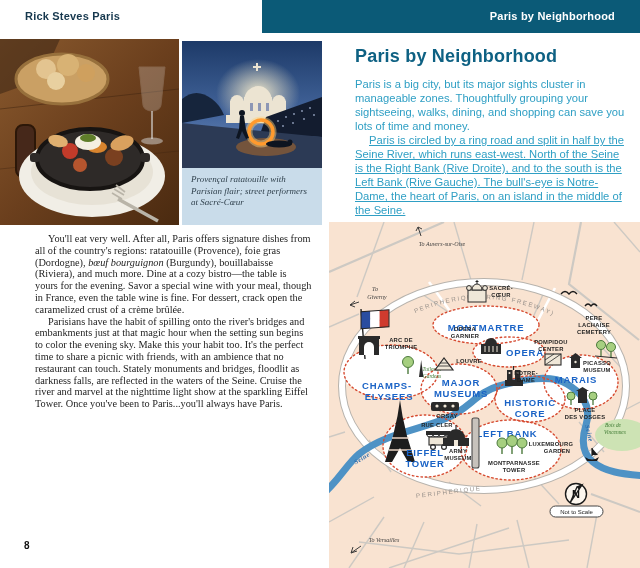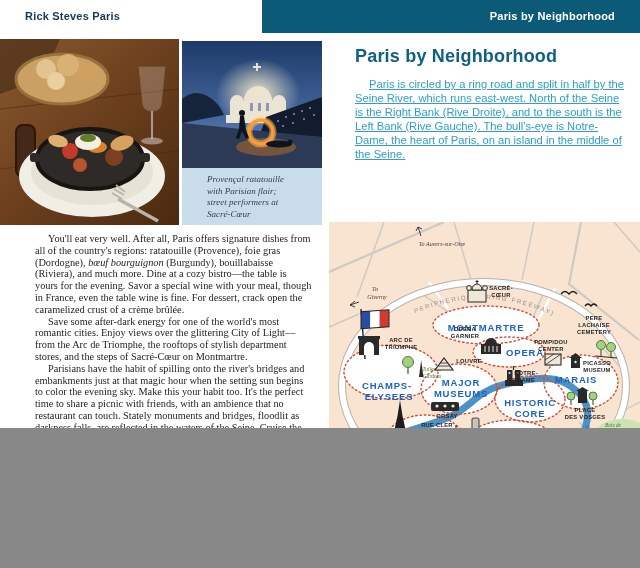--- a/index.html
+++ b/index.html
@@ -1,37 +1,37 @@
 <!DOCTYPE html>
 <html><head>
 <meta charset="utf-8">
 <style>
   html,body { margin:0; padding:0; background:#888; }
   .page {
-    position:relative; width:640px; height:428px; background:#ffffff;
+    position:relative; width:640px; height:568px; background:#ffffff;
     overflow:hidden; font-family:"Liberation Sans", sans-serif;
   }
   
   .hdr-left {
     position:absolute; left:25px; top:10px; font:bold 11px "Liberation Sans",sans-serif;
     color:#16384e; letter-spacing:.2px;
   }
   .hdr-band {
     position:absolute; left:262px; top:0; width:378px; height:33px; background:#0b5a77;
   }
   .hdr-right {
     position:absolute; right:25px; top:10px; font:bold 11px "Liberation Sans",sans-serif;
     color:#ffffff; letter-spacing:.2px;
   }
   
   .photo-food { position:absolute; left:0; top:39px; width:179px; height:186px; }
   .photo-sacre { position:absolute; left:182px; top:41px; width:140px; height:127px; }
   .caption {
     position:absolute; left:182px; top:168px; width:140px; height:57px;
-    background:#c9dcea; box-sizing:border-box; padding:6px 25px;
+    background:#c9dcea; box-sizing:border-box; padding:6px 9px;
     font:italic 9px/11.5px "Liberation Serif",serif; color:#32434f;
   }
   
   .body-text {
     position:absolute; left:25px; top:233px; width:277px;
     font:10.3px/11.8px "Liberation Serif",serif; color:#1d1d1d;margin-left:10px;
   }
   .body-text p { margin:0; text-indent:13px; }
   .page-num {
     position:absolute; left:24px; top:540px; font:bold 10px "Liberation Sans",sans-serif; color:#111;
@@ -177,28 +177,28 @@
         <ellipse cx="97" cy="103" rx="13" ry="3.5"></ellipse>
         <circle cx="108" cy="101" r="2.5"></circle>
       </g>
     </svg>
   </div>
 
   <div class="caption">Provençal ratatouille with Parisian flair; street performers at Sacré-Cœur</div>
 
   <div class="body-text">
     <p><span>You'll eat very well. After all, Paris offers signature dishes from all of the country's regions: ratatouille (Provence), foie gras (Dordogne), </span><i>bœuf bourguignon</i><span> (Burgundy), bouillabaisse (Riviera), and much more. Dine at a cozy bistro—the table is yours for the evening. Savor a special wine with your meal, though in France, even the table wine is fine. For dessert, crack open the caramelized crust of a crème brûlée.</span></p>
-    <p>Save some after-dark energy for one of the world's most romantic cities. Enjoy views over the glittering City of Light—from the Arc de Triomphe, the rooftops of stylish department stores, and the steps of Sacré-Cœur on Montmartre.</p>
     <p>Parisians have the habit of spilling onto the river's bridges and embankments just at that magic hour when the setting sun begins to color the evening sky. Make this your habit too. It's the perfect time to share a picnic with friends, with an ambience that no restaurant can touch. Stately monuments and bridges, floodlit as darkness falls, are reflected in the waters of the Seine. Cruise the river and marvel at the nighttime light show at the sparkling Eiffel Tower. Once you've been to Paris...you'll always have Paris.</p>
   </div>
 
   <div class="page-num">8</div>
 
   <h1 class="rc-heading" style="margin:0;">Paris by Neighborhood</h1>
   <div class="rc-text">
+    <p>Paris is a big city, but its major sights cluster in manageable zones. Thoughtfully grouping your sightseeing, walks, dining, and shopping can save you lots of time and money.</p>
     <p class="indent">Paris is circled by a ring road and split in half by the Seine River, which runs east-west. North of the Seine is the Right Bank (Rive Droite), and to the south is the Left Bank (Rive Gauche). The bull's-eye is Notre-Dame, the heart of Paris, on an island in the middle of the Seine.</p>
   </div>
 
   <div class="map-wrap">
   <svg width="311" height="346" viewBox="0 0 311 346">
     <defs>
       <path id="ringTopPath" d="M38,120 Q155,32 272,124"></path>
     </defs>
     <rect width="311" height="346" fill="#f9e3d1"></rect>
 

